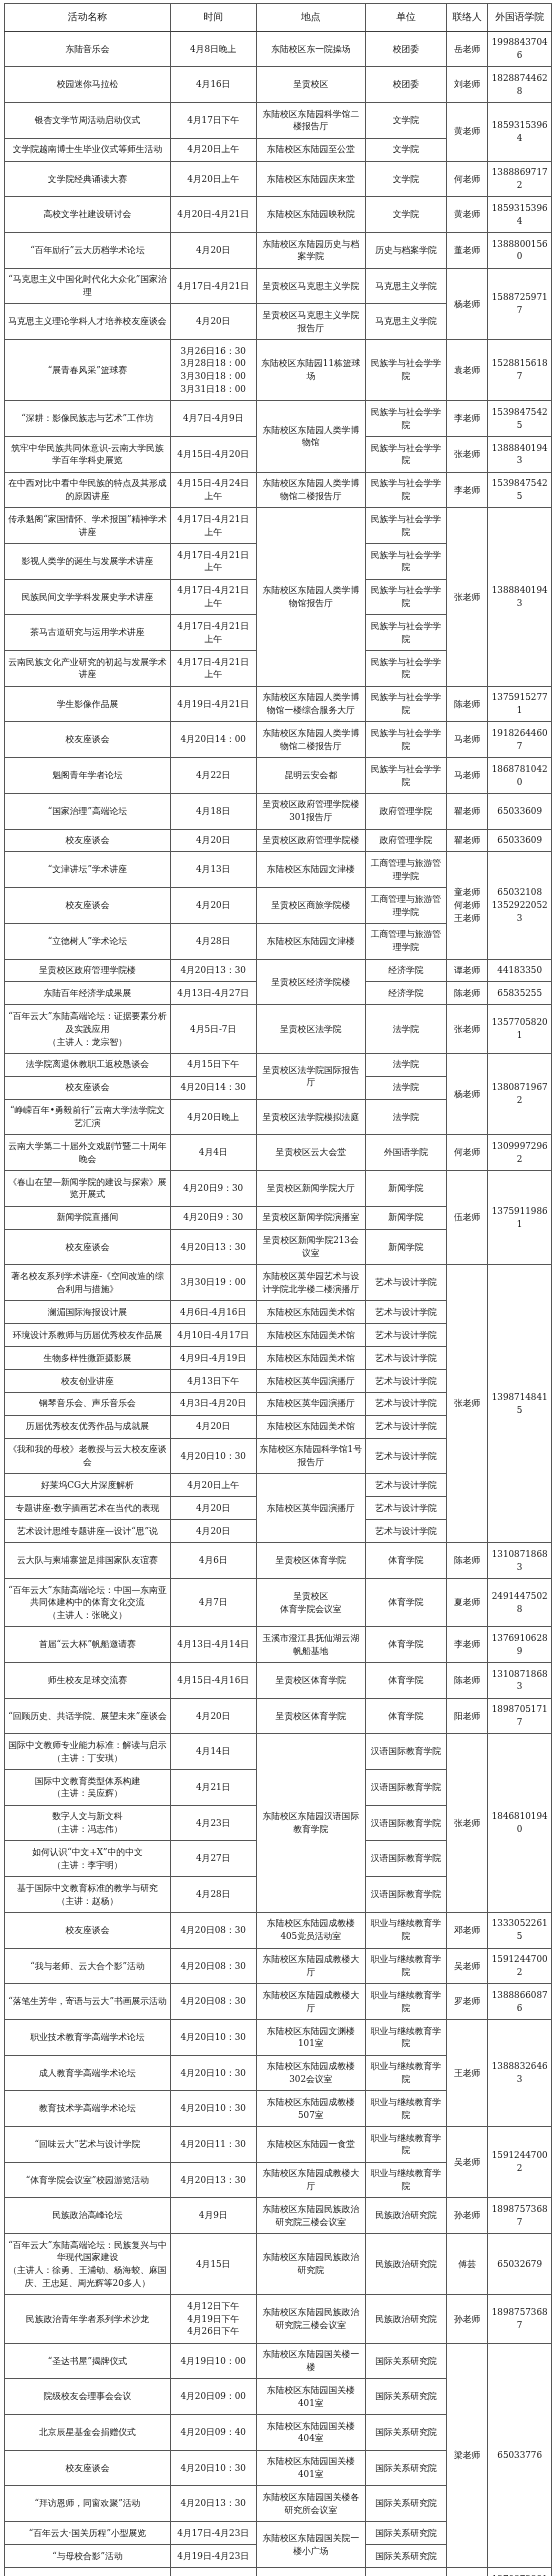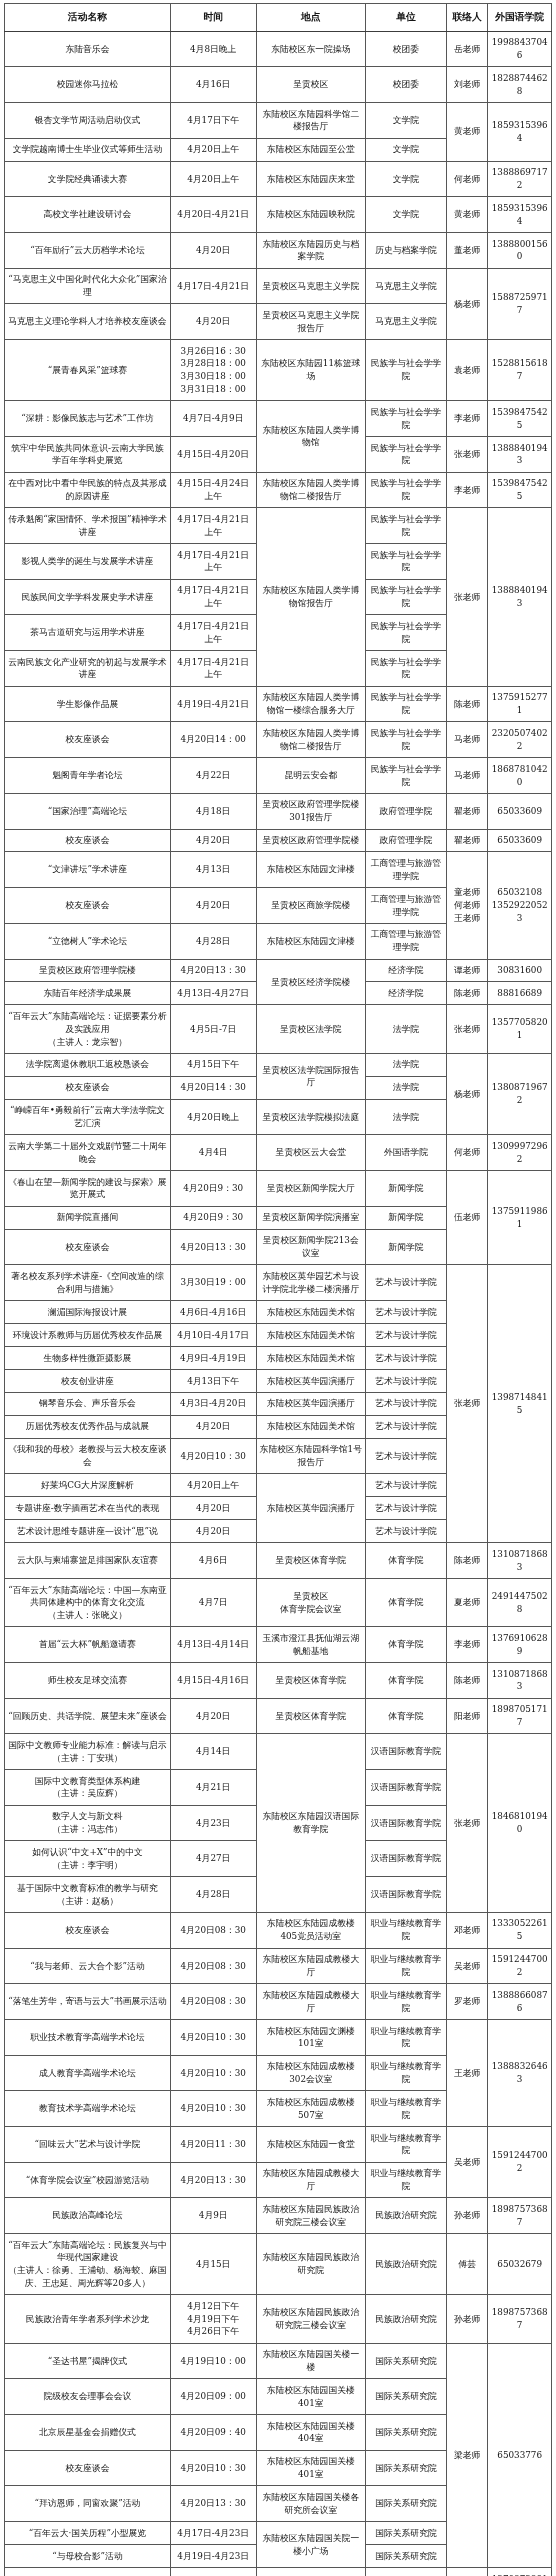--- a/index.html
+++ b/index.html
@@ -17,21 +17,21 @@
     text-align:center;
     vertical-align:middle;
     padding:4.6px 2.6px;
     font-size:8.8px;
     line-height:1.45;
     white-space:pre-line;
     word-break:break-word;
   }
   th{
     font-size:9.8px;
-    font-weight:bold;
+    font-weight:normal;
     padding:6.2px 2.1px;
     border-bottom:1px solid #3c3c3c;
   }
   tr.grp td{border-top:1px solid #3c3c3c;}
   col.c-name{width:30.3%;}
   col.c-time{width:15.7%;}
   col.c-loc{width:20.0%;}
   col.c-unit{width:14.8%;}
   col.c-contact{width:7.6%;}
   col.c-phone{width:11.6%;}
@@ -197,21 +197,21 @@
           <td>民族学与社会学学院</td>
           <td>陈老师</td>
           <td>13759152771</td>
         </tr>
         <tr>
           <td>校友座谈会</td>
           <td>4月20日14：00</td>
           <td>东陆校区东陆园人类学博物馆二楼报告厅</td>
           <td>民族学与社会学学院</td>
           <td>马老师</td>
-          <td>23205074022</td>
+          <td>19182644607</td>
         </tr>
         <tr>
           <td>魁阁青年学者论坛</td>
           <td>4月22日</td>
           <td>昆明云安会都</td>
           <td>民族学与社会学学院</td>
           <td>马老师</td>
           <td>18687810420</td>
         </tr>
         <tr class="grp">
@@ -252,28 +252,28 @@
           <td>4月28日</td>
           <td>东陆校区东陆园文津楼</td>
           <td>工商管理与旅游管理学院</td>
         </tr>
         <tr class="grp">
           <td>呈贡校区政府管理学院楼</td>
           <td>4月20日13：30</td>
           <td rowspan="2">呈贡校区经济学院楼</td>
           <td>经济学院</td>
           <td>谭老师</td>
-          <td>30831600</td>
+          <td>44183350</td>
         </tr>
         <tr>
           <td>东陆百年经济学成果展</td>
           <td>4月13日-4月27日</td>
           <td>经济学院</td>
           <td>陈老师</td>
-          <td>88816689</td>
+          <td>65835255</td>
         </tr>
         <tr class="grp">
           <td>“百年云大”东陆高端论坛：证据要素分析及实践应用
 （主讲人：龙宗智）</td>
           <td>4月5日-7日</td>
           <td>呈贡校区法学院</td>
           <td>法学院</td>
           <td>张老师</td>
           <td>13577058201</td>
         </tr>

